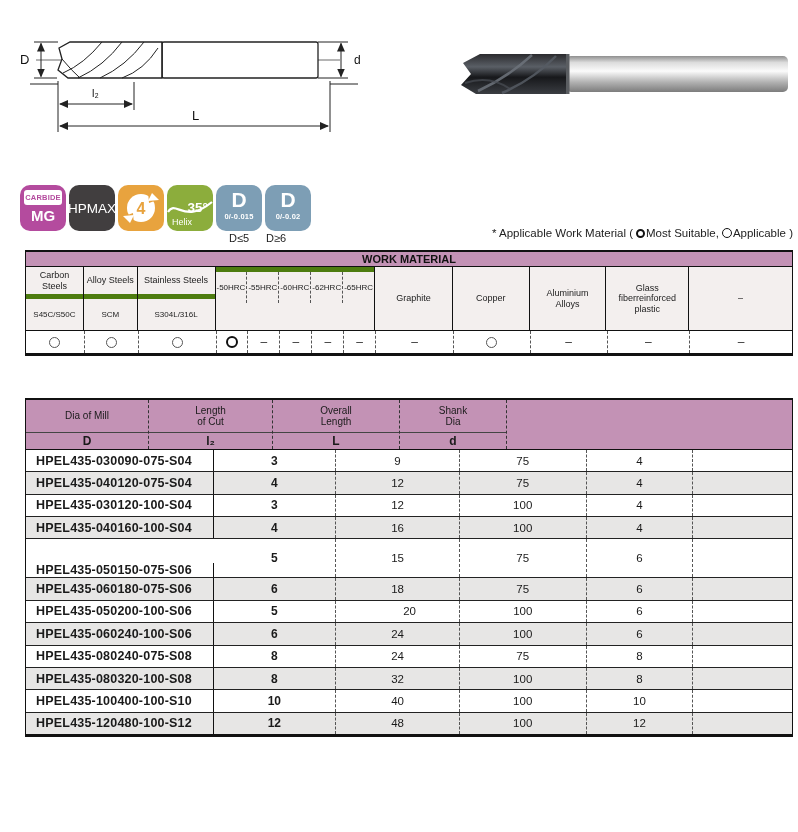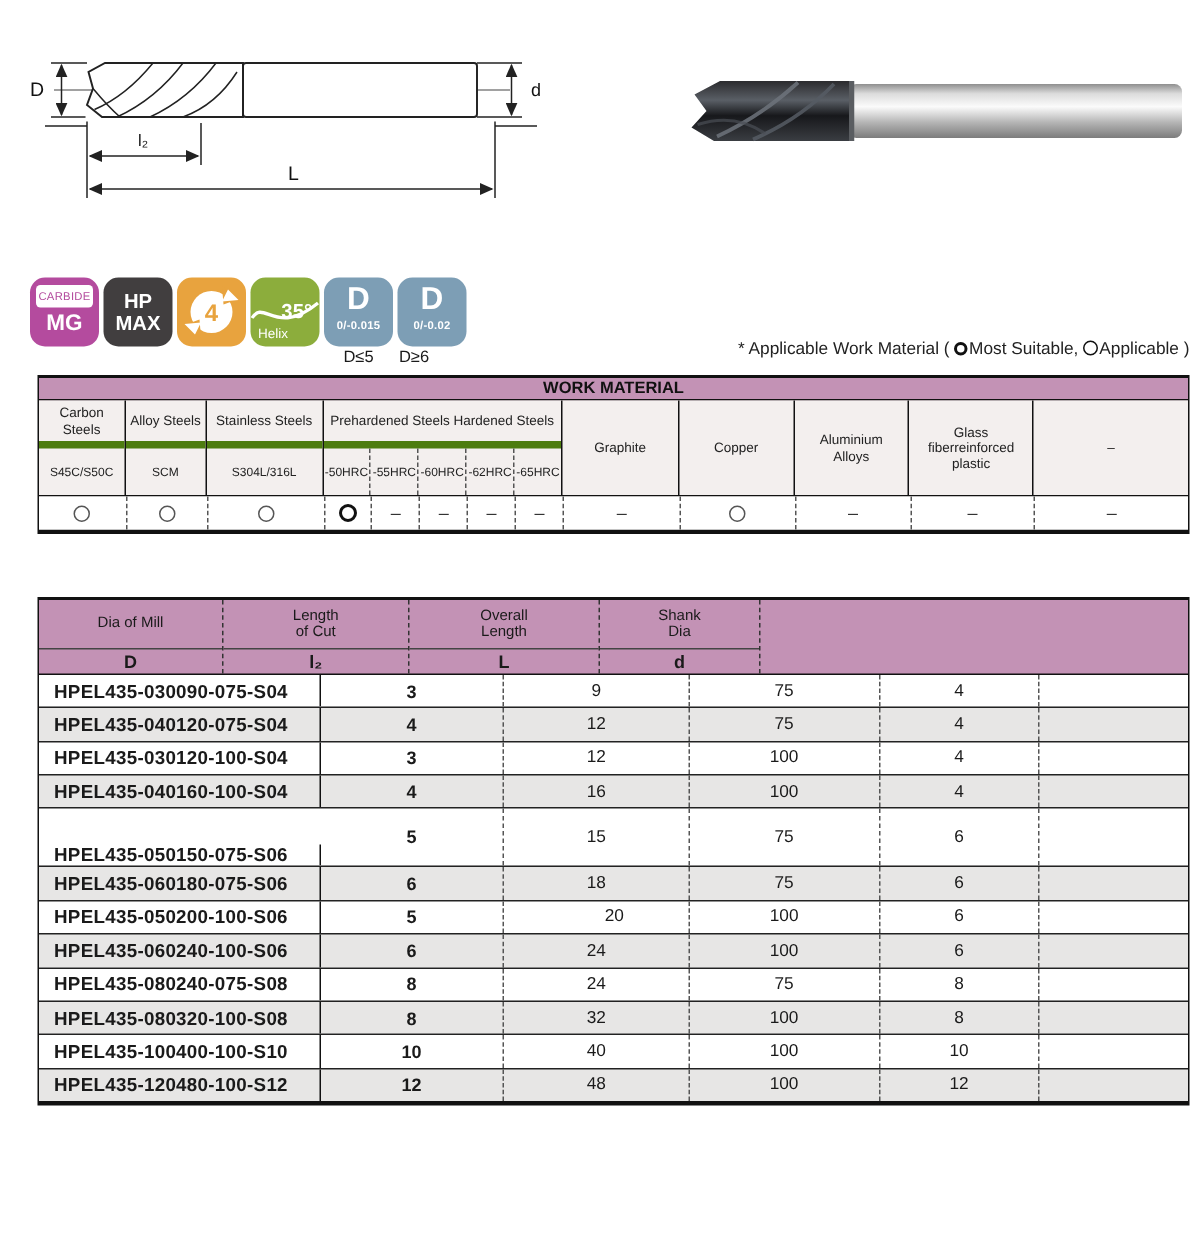--- a/index.html
+++ b/index.html
@@ -7,23 +7,23 @@
   .abs{position:absolute}
 
   
   .diagram{left:10px;top:26px}
   .photo{left:448px;top:42px}
 
   
   .badges{left:20px;top:185px;height:46px}
   .badge{position:absolute;top:0;width:46px;height:46px;border-radius:10px;color:#fff;overflow:hidden}
   .badge-carbide{background:#b44b9e}
-  .carbide-box{margin:5px auto 2px;width:38px;height:15px;background:#fff;border-radius:3px;color:#b44b9e;font-size:7.5px;font-weight:normal;display:flex;align-items:center;justify-content:center;letter-spacing:.2px}
+  .carbide-box{margin:5px auto 2px;width:38px;height:15px;background:#fff;border-radius:3px;color:#b44b9e;font-size:7.5px;font-weight:bold;display:flex;align-items:center;justify-content:center;letter-spacing:.2px}
   .carbide-mg{text-align:center;font-size:15px;font-weight:bold;line-height:18px}
-  .badge-hp{background:#413e3f;display:flex;flex-direction:column;align-items:center;justify-content:center;font-weight:bold;font-size:13.5px;line-height:15px}
+  .badge-hp{background:#413e3f;display:flex;align-items:center;justify-content:center;font-weight:normal;font-size:13.5px;line-height:15px}
   .badge-flutes{background:#e8a33e;display:flex;align-items:center;justify-content:center}
   .badge-helix{background:#8cad3c}
   .helix-angle{position:absolute;top:15px;right:5px;font-size:13.5px;font-weight:bold}
   .helix-word{position:absolute;bottom:4px;left:5px;font-size:9px}
   .badge-tol{background:#7d9eb5;text-align:center}
   .tol-letter{font-size:21px;font-weight:bold;line-height:24px;margin-top:3px}
   .tol-value{font-size:7.5px;font-weight:bold;letter-spacing:.2px}
   .badge-caption{position:absolute;top:47px;width:46px;text-align:center;font-size:11px;color:#1a1a1a}
 
   
@@ -196,21 +196,20 @@
           <div class="wm-grade">SCM</div>
         </div>
     </div>
     <div class="wm-group" style="width:78px">
       <div class="wm-name">Stainless Steels</div>
       <div class="wm-grades">
           <div class="wm-grade">S304L/316L</div>
         </div>
     </div>
     <div class="wm-group" style="width:160px">
-      <div class="wm-name">Prehardened Steels Hardened Steels</div>
       <div class="wm-grades">
         <div class="wm-grade">-50HRC</div>
         <div class="wm-grade">-55HRC</div>
         <div class="wm-grade">-60HRC</div>
         <div class="wm-grade">-62HRC</div>
         <div class="wm-grade">-65HRC</div>
       </div>
     </div>
     <div class="wm-group" style="width:78px">
       <div class="wm-name">Graphite</div>

